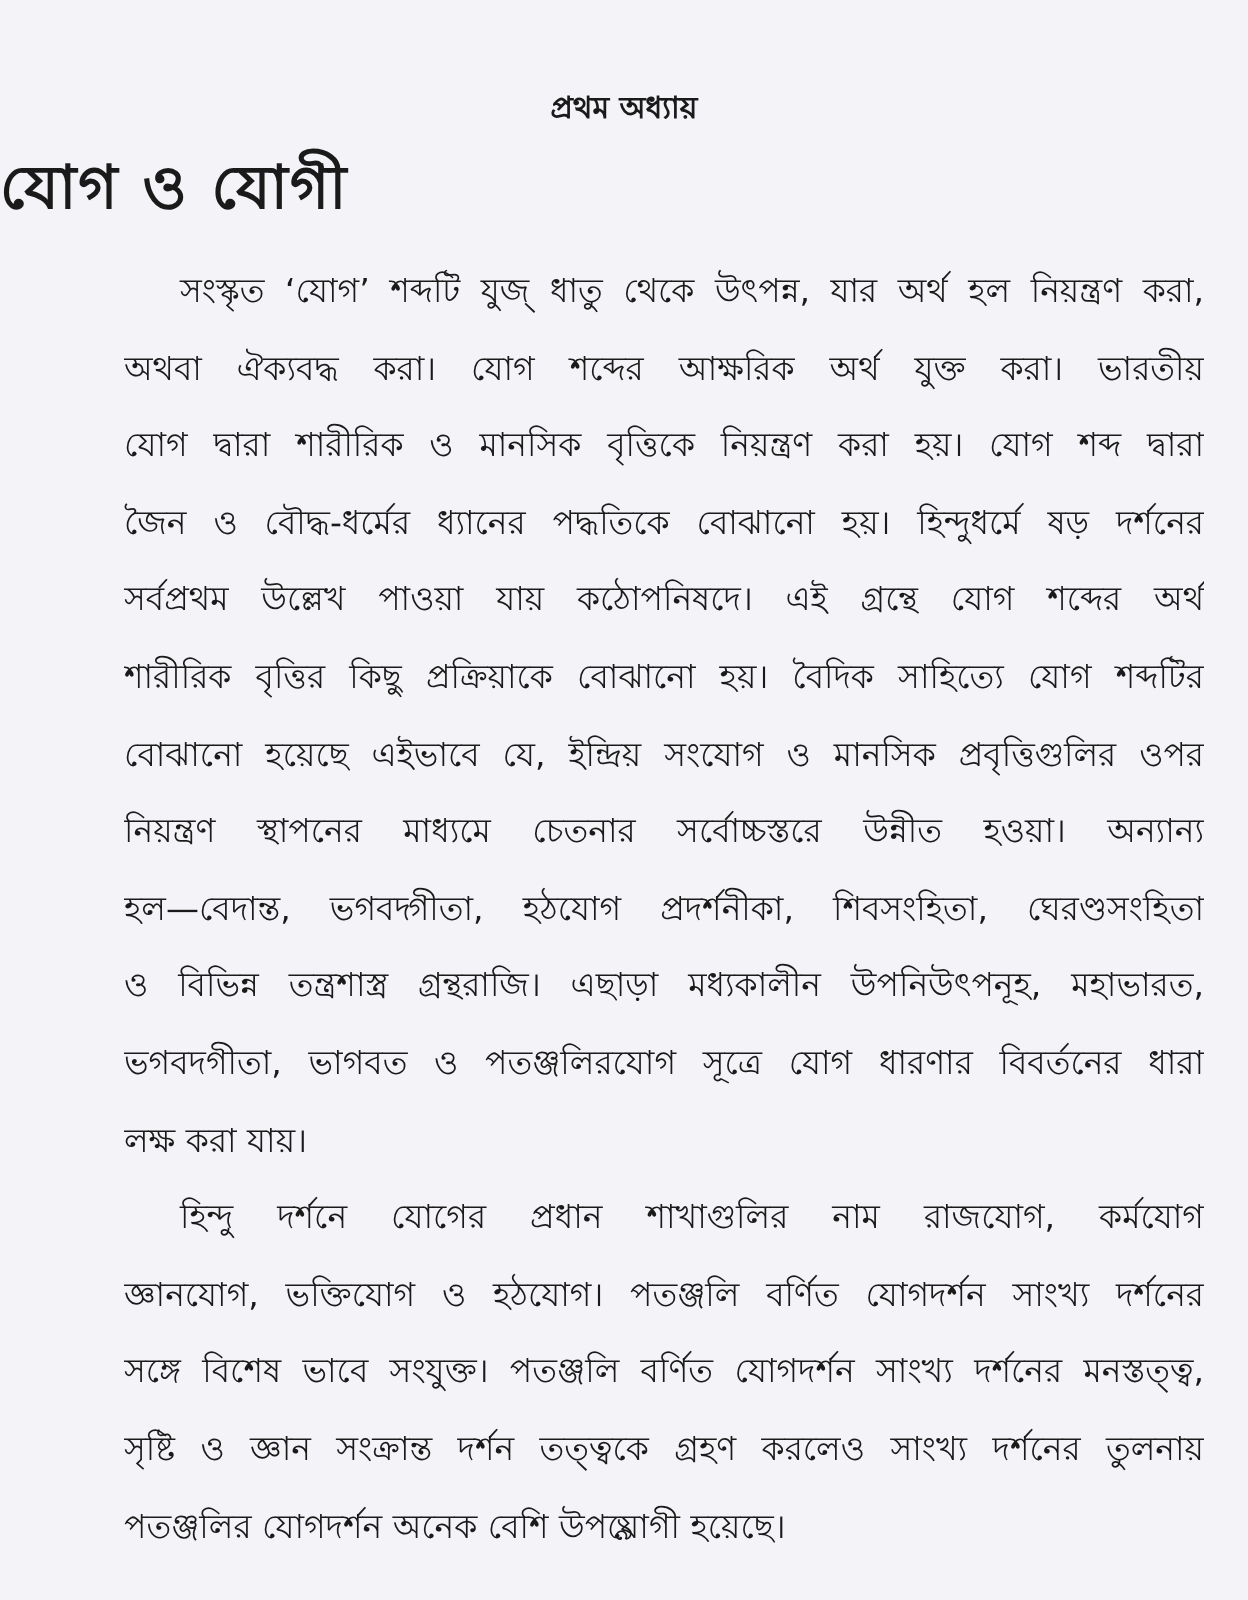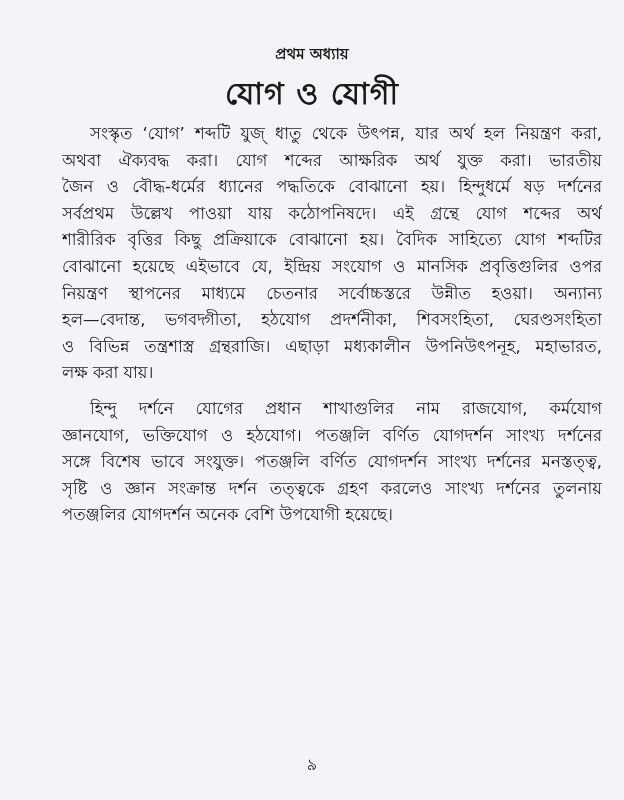--- a/index.html
+++ b/index.html
@@ -10,53 +10,55 @@
       color: #1a1a1a;
       position: relative;
     }
     .page { position: absolute; left: 0; top: 0; width: 624px; height: 800px; text-decoration: underline; }
     .chapter {
       position: absolute; top: 42px; left: 0; width: 624px;
       text-align: center; font-size: 15px; font-weight: bold;
     }
     .title {
       position: absolute; top: 70px; left: 0; width: 624px;
-      text-align: center; font-size: 30px; font-weight: bold; letter-spacing: 1px;
+      text-align: left; font-size: 30px; font-weight: bold; letter-spacing: 1px;
     }
     .body-text {
       position: absolute; left: 62px; top: 121px; width: 540px;
       font-size: 16.5px; line-height: 26.6px;
     }
-    .line { white-space: nowrap; text-align: justify; text-align-last: justify; height: 26.6px; overflow: hidden; }
+    .line { white-space: nowrap; text-align: justify; text-align-last: justify; height: 26.6px; overflow: hidden; margin-top: 12px; }
     .line.indent { padding-left: 28px; }
     .line.last { text-align-last: left; }
     .para2 { margin-top: 9px; }
     .page-num {
       position: absolute; top: 752px; left: 0; width: 624px;
       text-align: center; font-size: 16px;
     }
   </style>
 </head>
 <body>
 
 <div class="page">
   <div class="chapter">প্রথম অধ্যায়</div>
   <div class="title">যোগ ও যোগী</div>
 
   <div class="body-text">
     <div class="para">
       <div class="line indent">সংস্কৃত ‘যোগ’ শব্দটি যুজ্ ধাতু থেকে উৎপন্ন, যার অর্থ হল নিয়ন্ত্রণ করা,</div>
       <div class="line">অথবা ঐক্যবদ্ধ করা। যোগ শব্দের আক্ষরিক অর্থ যুক্ত করা। ভারতীয়</div>
+      <div class="line">যোগ দ্বারা শারীরিক ও মানসিক বৃত্তিকে নিয়ন্ত্রণ করা হয়। যোগ শব্দ দ্বারা</div>
       <div class="line">জৈন ও বৌদ্ধ-ধর্মের ধ্যানের পদ্ধতিকে বোঝানো হয়। হিন্দুধর্মে ষড় দর্শনের</div>
       <div class="line">সর্বপ্রথম উল্লেখ পাওয়া যায় কঠোপনিষদে। এই গ্রন্থে যোগ শব্দের অর্থ</div>
       <div class="line">শারীরিক বৃত্তির কিছু প্রক্রিয়াকে বোঝানো হয়। বৈদিক সাহিত্যে যোগ শব্দটির</div>
       <div class="line">বোঝানো হয়েছে এইভাবে যে, ইন্দ্রিয় সংযোগ ও মানসিক প্রবৃত্তিগুলির ওপর</div>
       <div class="line">নিয়ন্ত্রণ স্থাপনের মাধ্যমে চেতনার সর্বোচ্চস্তরে উন্নীত হওয়া। অন্যান্য</div>
       <div class="line">হল—বেদান্ত, ভগবদ্গীতা, হঠযোগ প্রদর্শনীকা, শিবসংহিতা, ঘেরণ্ডসংহিতা</div>
       <div class="line">ও বিভিন্ন তন্ত্রশাস্ত্র গ্রন্থরাজি। এছাড়া মধ্যকালীন উপনিউৎপনূহ, মহাভারত,</div>
+      <div class="line">ভগবদগীতা, ভাগবত ও পতঞ্জলিরযোগ সূত্রে যোগ ধারণার বিবর্তনের ধারা</div>
       <div class="line last">লক্ষ করা যায়।</div>
     </div>
     <div class="para para2">
       <div class="line indent">হিন্দু দর্শনে যোগের প্রধান শাখাগুলির নাম রাজযোগ, কর্মযোগ</div>
       <div class="line">জ্ঞানযোগ, ভক্তিযোগ ও হঠযোগ। পতঞ্জলি বর্ণিত যোগদর্শন সাংখ্য দর্শনের</div>
       <div class="line">সঙ্গে বিশেষ ভাবে সংযুক্ত। পতঞ্জলি বর্ণিত যোগদর্শন সাংখ্য দর্শনের মনস্তত্ত্ব,</div>
       <div class="line">সৃষ্টি ও জ্ঞান সংক্রান্ত দর্শন তত্ত্বকে গ্রহণ করলেও সাংখ্য দর্শনের তুলনায়</div>
       <div class="line last">পতঞ্জলির যোগদর্শন অনেক বেশি উপযোগী হয়েছে।</div>
     </div>
   </div>

